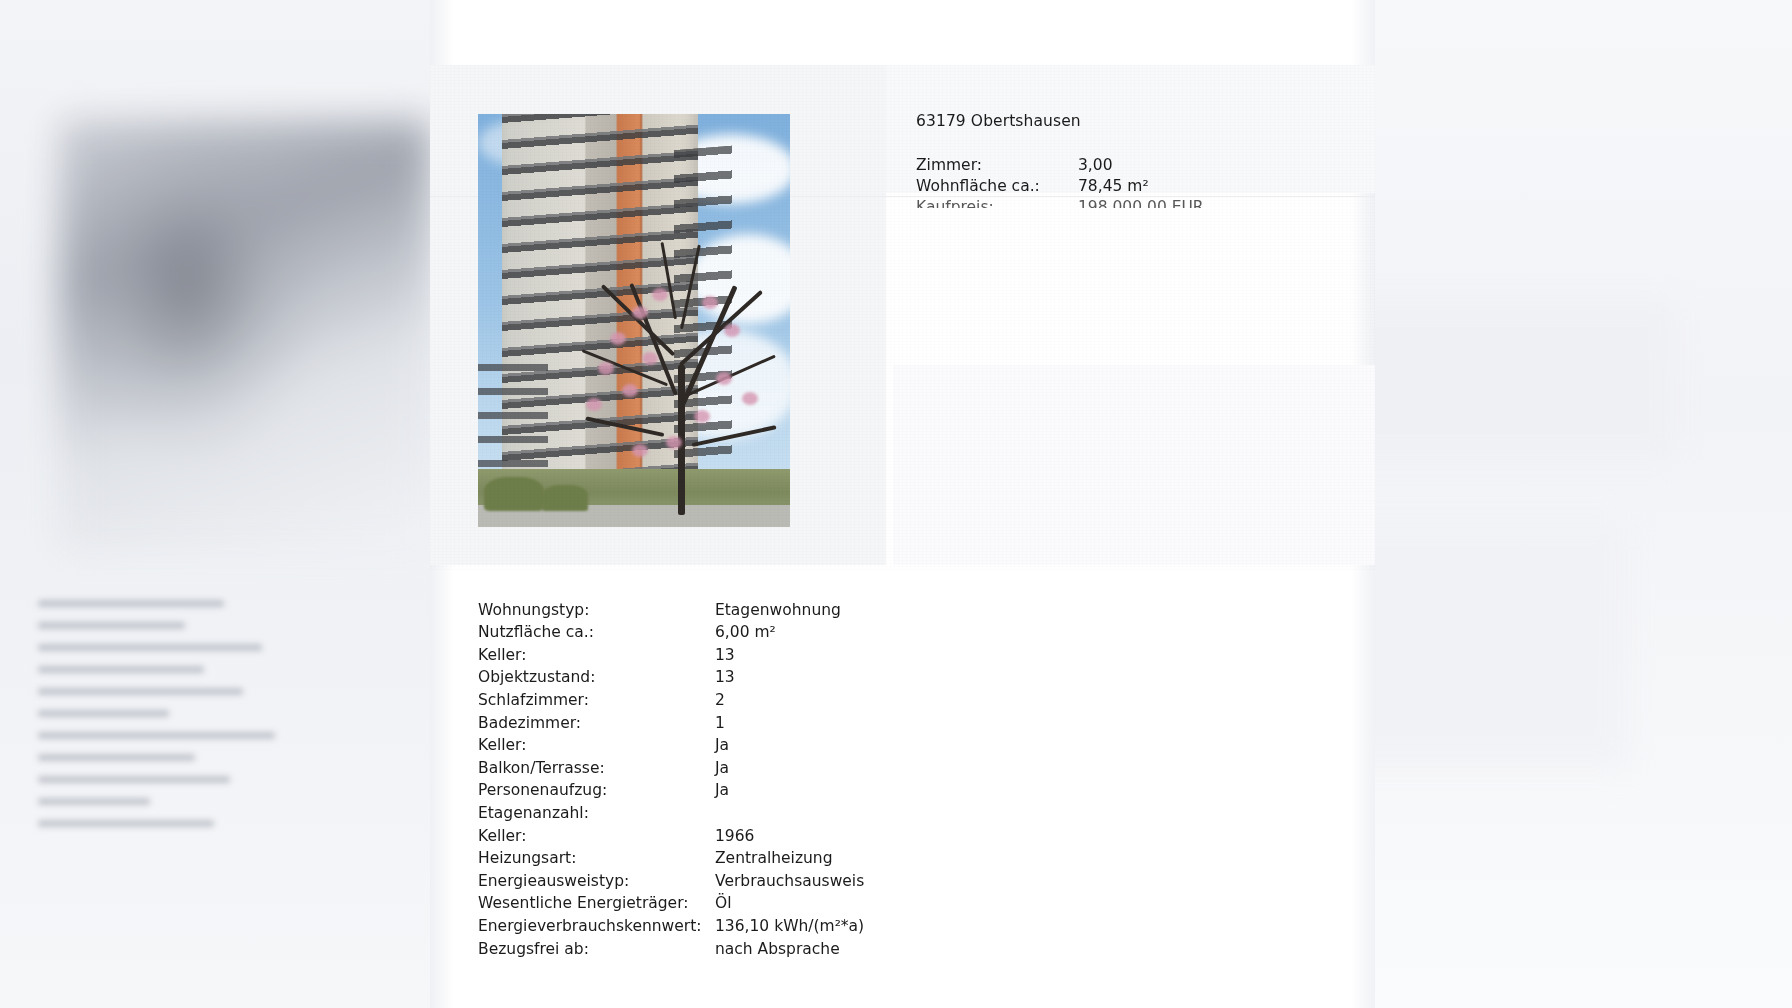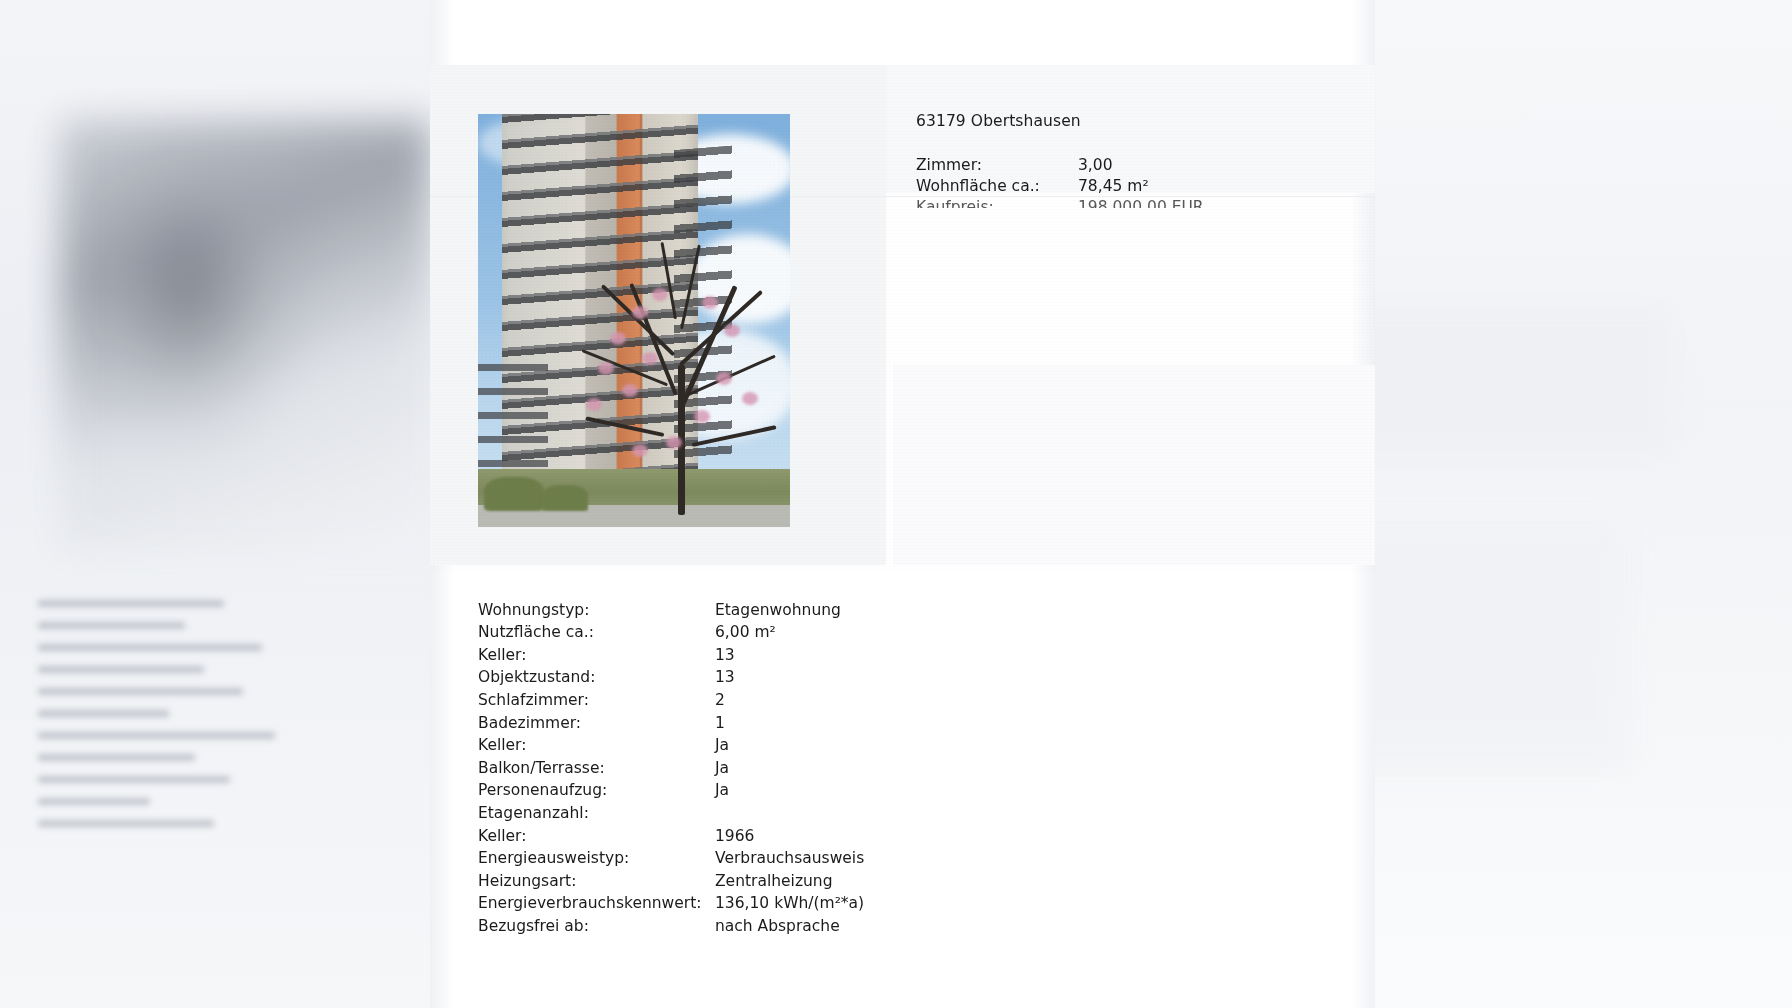--- a/index.html
+++ b/index.html
@@ -453,26 +453,30 @@
     </div>
     <div class="row">
       <span class="k">Etagenanzahl:</span>
       <span class="v"></span>
     </div>
     <div class="row">
       <span class="k">Keller:</span>
       <span class="v">1966</span>
     </div>
     <div class="row">
+      <span class="k">Heizungsart:</span>
+      <span class="v">Zentralheizung</span>
+    </div>
+    <div class="row">
       <span class="k">Energieausweistyp:</span>
       <span class="v">Verbrauchsausweis</span>
     </div>
     <div class="row">
-      <span class="k">Heizungsart:</span>
-      <span class="v">Zentralheizung</span>
+      <span class="k">Wesentliche Energieträger:</span>
+      <span class="v">Öl</span>
     </div>
     <div class="row">
       <span class="k">Energieverbrauchskennwert:</span>
       <span class="v">136,10 kWh/(m²*a)</span>
     </div>
     <div class="row">
       <span class="k">Bezugsfrei ab:</span>
       <span class="v">nach Absprache</span>
     </div>
   </div>

